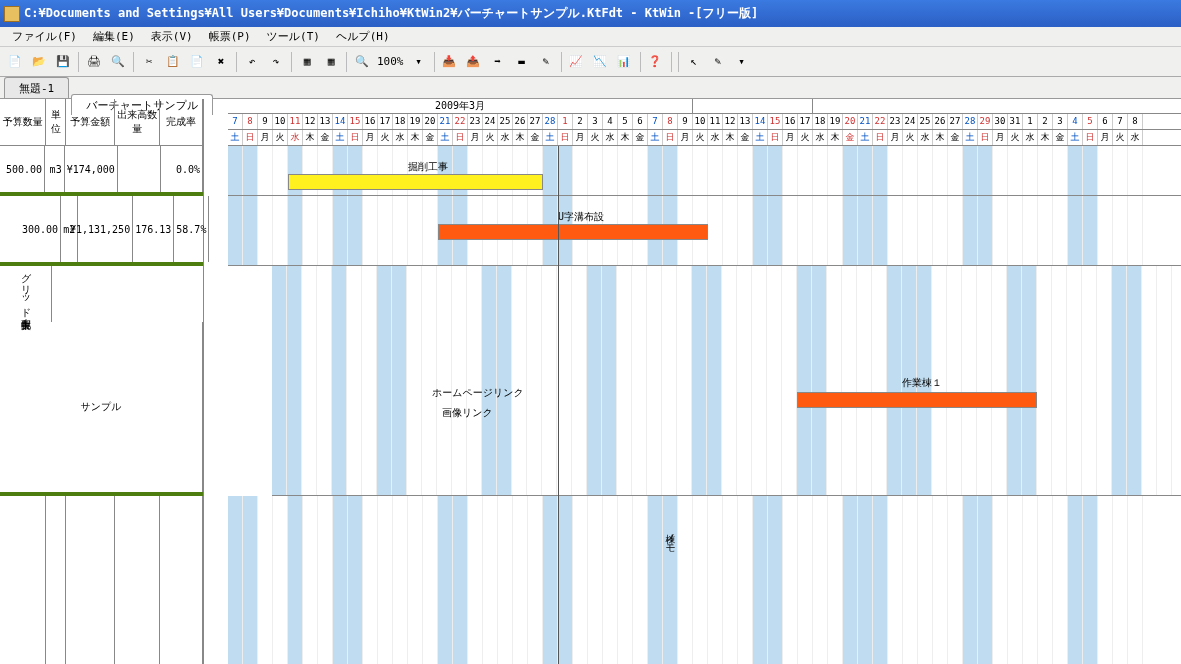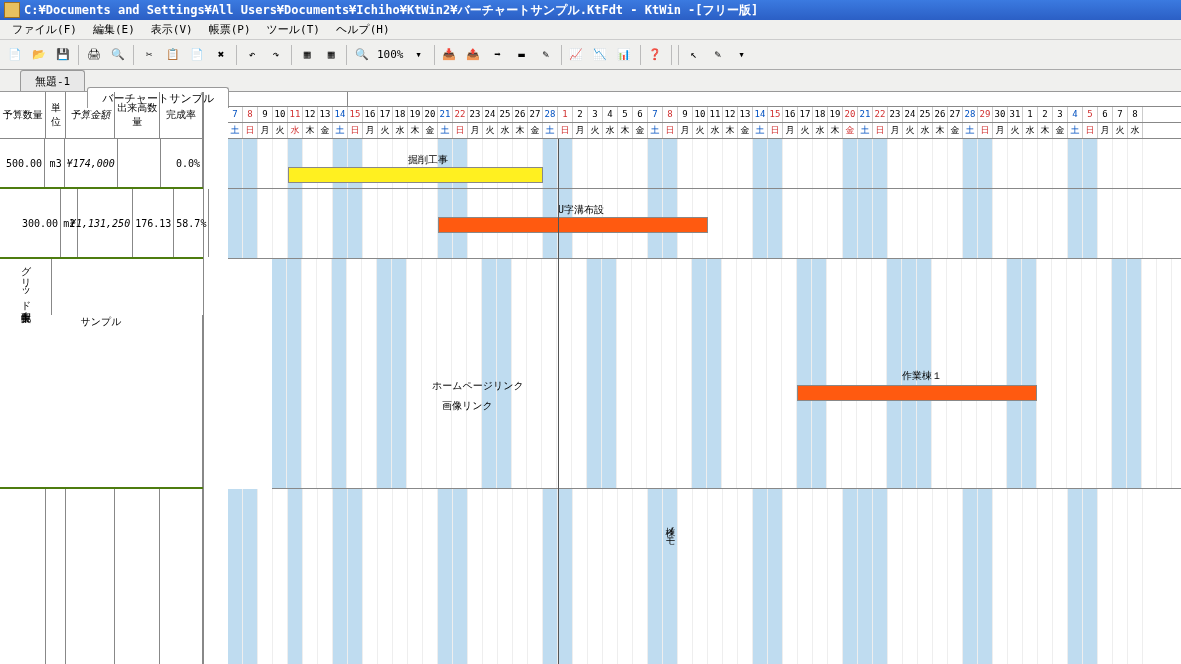--- a/index.html
+++ b/index.html
@@ -1,36 +1,36 @@
 <!DOCTYPE html>
 <html><head>
 <meta charset="utf-8">
 <style>
 * { margin: 0; padding: 0; box-sizing: border-box; font-family: "MS Gothic", "MS PGothic", monospace; }
 body { width: 1181px; height: 664px; background: #fff; overflow: hidden; font-size: 11px; }
-.titlebar { height: 20px; background: linear-gradient(to bottom, #3b7ae0, #2b5fc5); color: #fff; font-weight: bold; display: flex; align-items: center; padding: 0 4px; font-size: 12px; }
+.titlebar { height: 27px; background: linear-gradient(to bottom, #3b7ae0, #2b5fc5); color: #fff; font-weight: bold; display: flex; align-items: center; padding: 0 4px; font-size: 12px; }
 .titlebar .icon { width: 16px; height: 16px; background: #e8c060; border: 1px solid #a07020; margin-right: 4px; }
 .menubar { height: 20px; background: #f0f0ee; border-bottom: 1px solid #ccc; display: flex; align-items: center; padding: 0 4px; }
 .menubar span { padding: 18px 8px; cursor: default; }
 .toolbar { height: 30px; background: #f0f0ee; border-bottom: 1px solid #aaa; display: flex; align-items: center; padding: 0 4px; gap: 2px; }
 .tbtn { width: 22px; height: 22px; display: inline-flex; align-items: center; justify-content: center; border: 1px solid transparent; cursor: default; }
 .sep { width: 1px; height: 20px; background: #bbb; margin: 0 2px; }
 .zoom { font-size: 11px; padding: 0 2px; }
-.tabbar { height: 22px; background: #f0f0ee; display: flex; padding-left: 20px; border-bottom: 1px solid #999; }
+.tabbar { height: 22px; background: #f0f0ee; display: flex; padding-left: 4px; border-bottom: 1px solid #999; }
 .tab { padding: 3px 14px 2px; border: 1px solid #999; border-bottom: none; background: #e8e8e8; margin-right: 2px; font-size: 11px; border-radius: 3px 3px 0 0; }
 .tab.active { background: #fff; position: relative; top: 17px; }
 .workspace { position: relative; height: 572px; overflow: hidden; }
 .leftpanel { position: absolute; left: 0; top: 0; width: 204px; height: 100%; border-right: 1px solid #888; }
 .lp-header { display: flex; height: 47px; border-bottom: 1px solid #888; }
 .lp-header > div { border-right: 1px solid #888; display: flex; align-items: center; justify-content: center; font-size: 10px; text-align: center; padding: 1px; }
-.lp-rowshell { display: flex; border-bottom: 2px solid #4d7c0f; }
+.lp-rowshell { display: flex; border-bottom: 4px solid #4d7c0f; }
 .lp-rowshell > div, .lp-subrow > div { border-right: 1px solid #888; display: flex; align-items: center; justify-content: flex-end; font-size: 10px; padding: 0 2px; }
 .lp-c1 { width: 52px; }
 .lp-c2 { width: 22px; }
-.lp-c3 { width: 55px; font-style: italic; }
+.lp-c3 { width: 55px; }
 .lp-c4 { width: 50px; }
 .lp-c5 { width: 48px; }
 .lp-row2 { height: 50px; }
 .lp-row3 { height: 70px; padding-left: 20px; }
 .lp-big { height: 230px; flex-direction: column; }
 .vtext { writing-mode: vertical-rl; font-size: 10px; }
 .rightpanel { position: absolute; left: 228px; top: 0; right: 0; height: 100%; overflow: hidden; }
 .cal-wrap { position: relative; }
 .cal-months { height: 15px; display: flex; border-bottom: 1px solid #888; }
 .cal-months div { border-right: 1px solid #888; text-align: center; font-size: 10px; }
@@ -134,36 +134,37 @@
       <div class="lp-c1">300.00</div>
       <div class="lp-c2">m2</div>
       <div class="lp-c3">¥1,131,250</div>
       <div class="lp-c4">176.13</div>
       <div class="lp-c5">58.7%</div>
     </div>
     <div class="lp-rowshell lp-big" style="align-items:stretch">
       <div class="lp-c1" style="justify-content:center">
           <span class="vtext">グリッド中央配置１</span>
         </div>
-      <div style="flex:1;display:flex;align-items:flex-start;justify-content:center;border-right:1px solid #888">
+      <div style="flex:1;display:flex;align-items:center;justify-content:center;border-right:1px solid #888">
           <span>サンプル</span>
         </div>
     </div>
     <div class="lp-rowshell" style="height:200px">
       <div class="lp-c1"></div>
         <div class="lp-c2"></div>
         <div class="lp-c3"></div>
         <div class="lp-c4"></div>
         <div class="lp-c5"></div>
     </div>
   </div>
 
   <div class="rightpanel">
     <div class="cal-wrap">
       <div class="cal-months" id="cal-months">
+          <div style="width: 465px;">2009年3月</div>
           <div style="width: 120px;"></div>
         </div>
       <div class="cal-days" id="cal-days">
           <div class="daycell sat">7</div>
           <div class="daycell sun">8</div>
           <div class="daycell">9</div>
           <div class="daycell">10</div>
           <div class="daycell hol">11</div>
           <div class="daycell">12</div>
           <div class="daycell">13</div>

